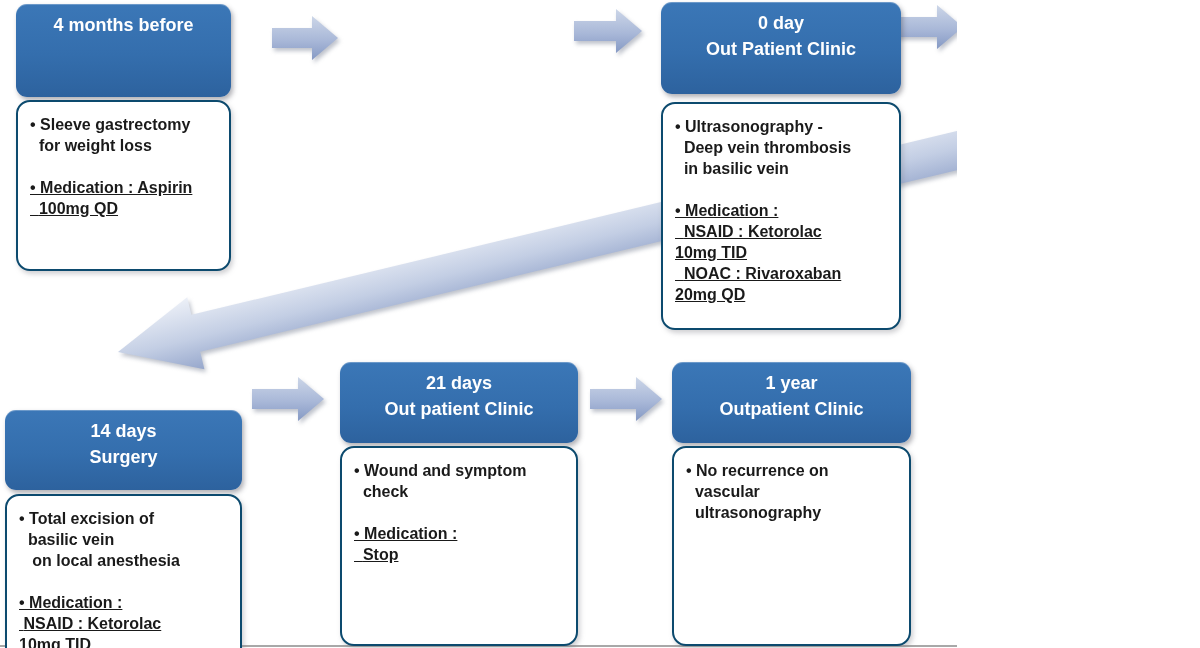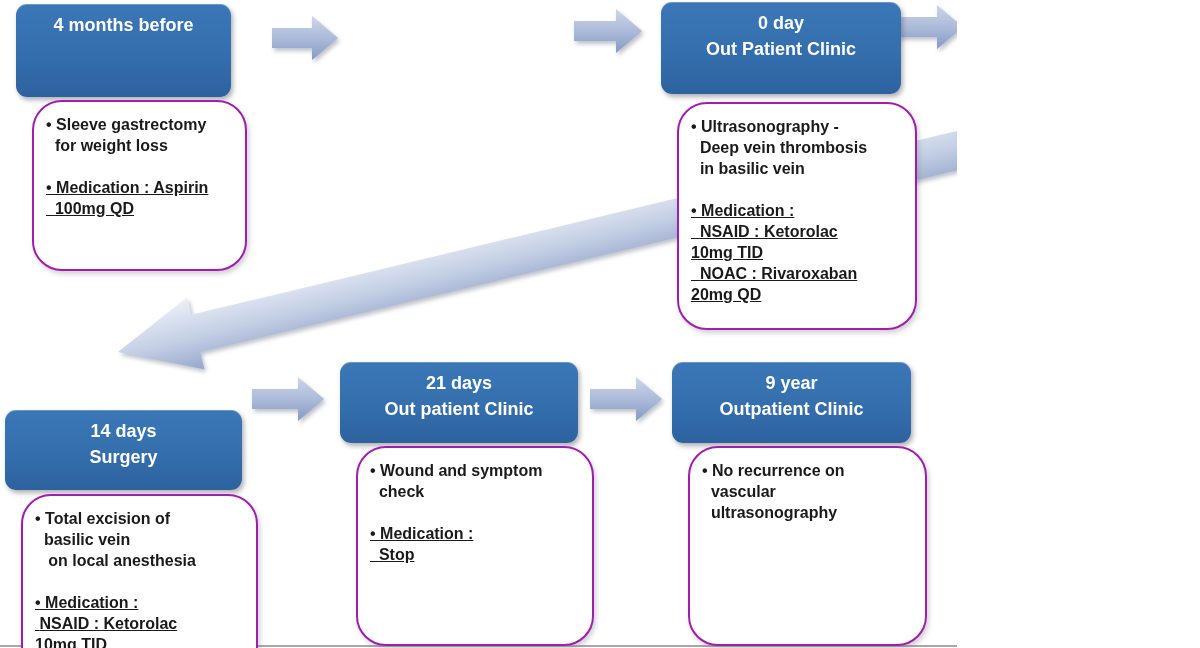--- a/index.html
+++ b/index.html
@@ -38,25 +38,25 @@
     color: #ffffff;
     text-align: center;
     font-weight: bold;
     font-size: 18px;
     line-height: 26px;
     padding-top: 8px;
   }
   .stage-event { white-space: pre-line; }
   .stage-body {
     position: absolute;
-    left: 16px; width: 100%;
+    left: 0; width: 100%;
     box-sizing: border-box;
     background: #ffffff;
-    border: 2px solid #a21caf;
-    border-radius: 30px;
+    border: 2px solid #0c4a6e;
+    border-radius: 14px;
     box-shadow: 2px 3px 5px rgba(120,120,130,0.35);
     color: #1a1a1a;
     font-weight: bold;
     font-size: 16px;
     line-height: 21px;
     padding: 12px 4px 8px 12px;
   }
   .bullet-item { white-space: pre-wrap; }
   .bullet-item + .bullet-item { margin-top: 21px; text-decoration: underline; }
   .arrow-shape { filter: drop-shadow(2px 3px 2px rgba(110,120,140,0.45)); }
@@ -153,21 +153,21 @@
     <div class="stage-body" style="top:446px; height:200px;">
       <div class="bullet-item">• Wound and symptom
   check</div>
       <div class="bullet-item">• Medication :
   Stop</div>
     </div>
   </div>
 
   <div class="stage" style="left:672px; top:0; width:239px; height:646px;">
     <div class="stage-header" style="top:362px; height:81px;">
-      <div class="stage-time">9 year</div>
+      <div class="stage-time">1 year</div>
       <div class="stage-event">Outpatient Clinic</div>
     </div>
     <div class="stage-body" style="top:446px; height:200px;">
       <div class="bullet-item">• No recurrence on
   vascular
   ultrasonography</div>
     </div>
   </div>
 
 </div>

